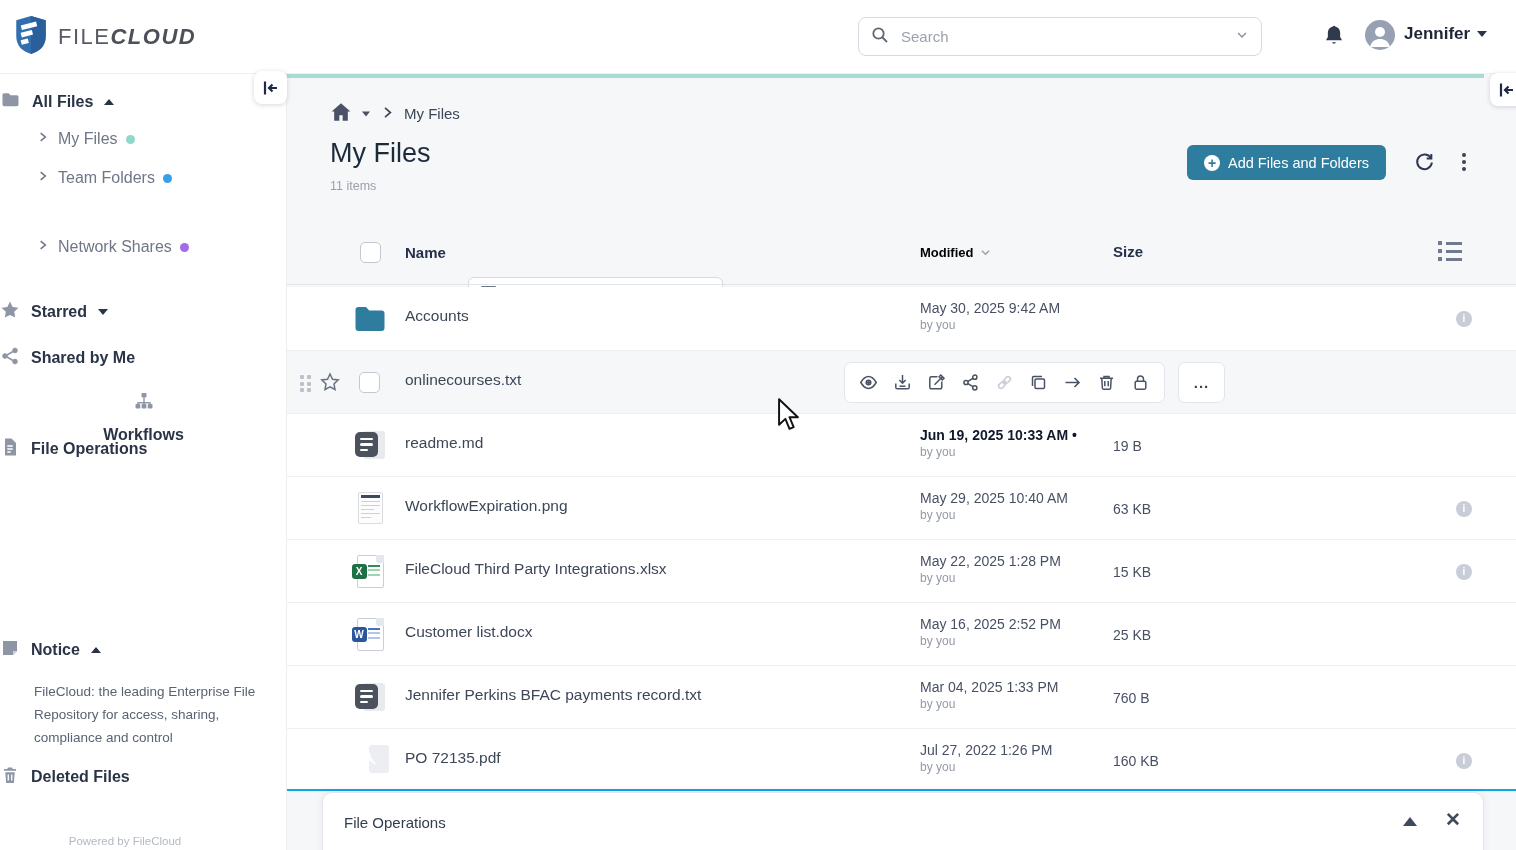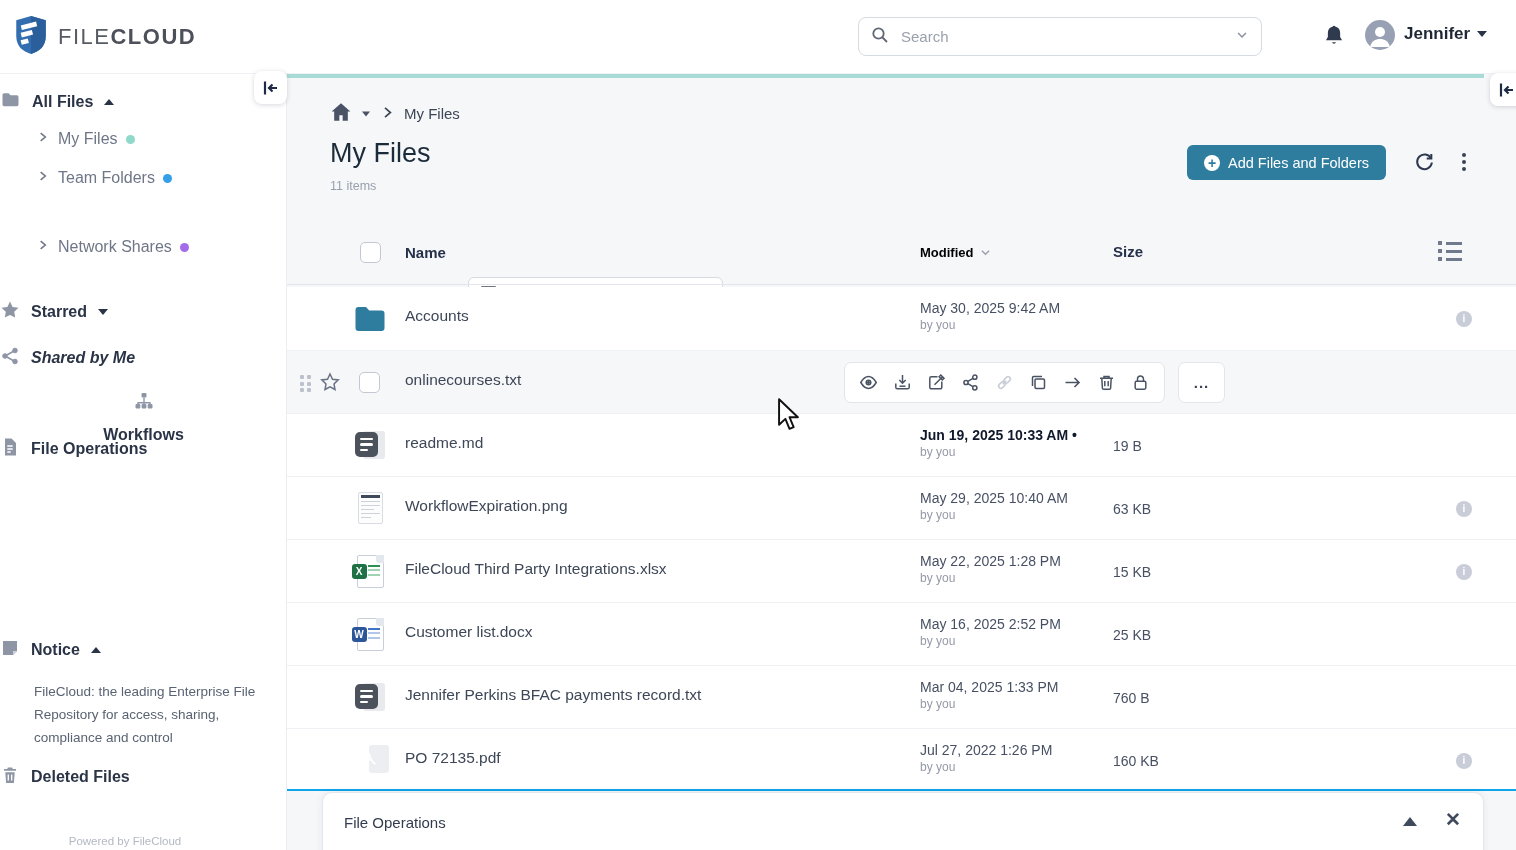--- a/index.html
+++ b/index.html
@@ -8,21 +8,21 @@
     width:1516px; height:850px; overflow:hidden; position:relative;
     background:#f6f7f9; font-family:"Liberation Sans", sans-serif; color:#2a3342;
   }
   .abs { position:absolute; }
 
   
   .topbar { position:absolute; left:0; top:0; width:1516px; height:74px; background:#fff; border-bottom:1px solid #f0f1f4; z-index:5; }
   .brand { position:absolute; left:14px; top:15px; display:flex; align-items:center; gap:10px; }
   .brand-text { font-size:22px; letter-spacing:1.5px; color:#565b64; }
   .brand-text .b1 { font-weight:400; }
-  .brand-text .b2 { font-weight:700; color:#4c5059; }
+  .brand-text .b2 { font-weight:700; color:#4c5059;font-style:italic; }
   .searchbar { position:absolute; left:858px; top:17px; width:404px; height:39px; background:#fff; border:1px solid #d6dae1; border-radius:8px; display:flex; align-items:center; padding:8px 12px; gap:10px; }
   .searchbar input { flex:1; border:none; outline:none; font-size:15px; color:#3c4656; background:transparent; font-family:inherit; }
   .searchbar input::placeholder { color:#9aa1ad; }
   .bell { position:absolute; left:1322px; top:24px; width:24px; height:26px; cursor:pointer; }
   .avatar { position:absolute; left:1365px; top:20px; width:30px; height:30px; border-radius:50%; background:#98a1b3; overflow:hidden; }
   .username { position:absolute; left:1404px; top:24px; font-size:17px; font-weight:700; color:#1f2635; cursor:pointer; display:flex; align-items:center; gap:7px; }
 
   
   .sidebar { position:absolute; left:0; top:74px; width:287px; height:776px; background:#fff; border-right:1px solid #ededf1; z-index:3; }
   .side-item { position:absolute; left:0; width:287px; height:26px; display:flex; align-items:center; gap:11px; cursor:pointer; font-size:16px; color:#6e7687; }
@@ -199,21 +199,21 @@
   <div class="side-item bold" style="top:225px;">
     <span>
       <svg width="20" height="20" viewBox="0 0 20 20">
           <path d="M10 1.5 l2.6 5.4 5.9.8 -4.3 4.1 1 5.8 L10 14.9 4.8 17.6 l1-5.8 L1.5 7.7 l5.9-.8 Z" fill="#8e96a6"></path>
         </svg>
     </span>
     <span>Starred</span>
     <span class="caret-down"></span>
   </div>
 
-  <div class="side-item bold" style="top:271px;font-style:italic;">
+  <div class="side-item bold" style="top:271px;">
     <span>
       <svg width="20" height="20" viewBox="0 0 20 20" fill="#8e96a6" stroke="#8e96a6">
           <circle cx="15" cy="4.5" r="2.3"></circle>
           <circle cx="5" cy="10" r="2.3"></circle>
           <circle cx="15" cy="15.5" r="2.3"></circle>
           <path d="M7 9 L13 5.5 M7 11 L13 14.5" fill="none" stroke-width="1.6"></path>
         </svg>
     </span>
     <span>Shared by Me</span>
   </div>

